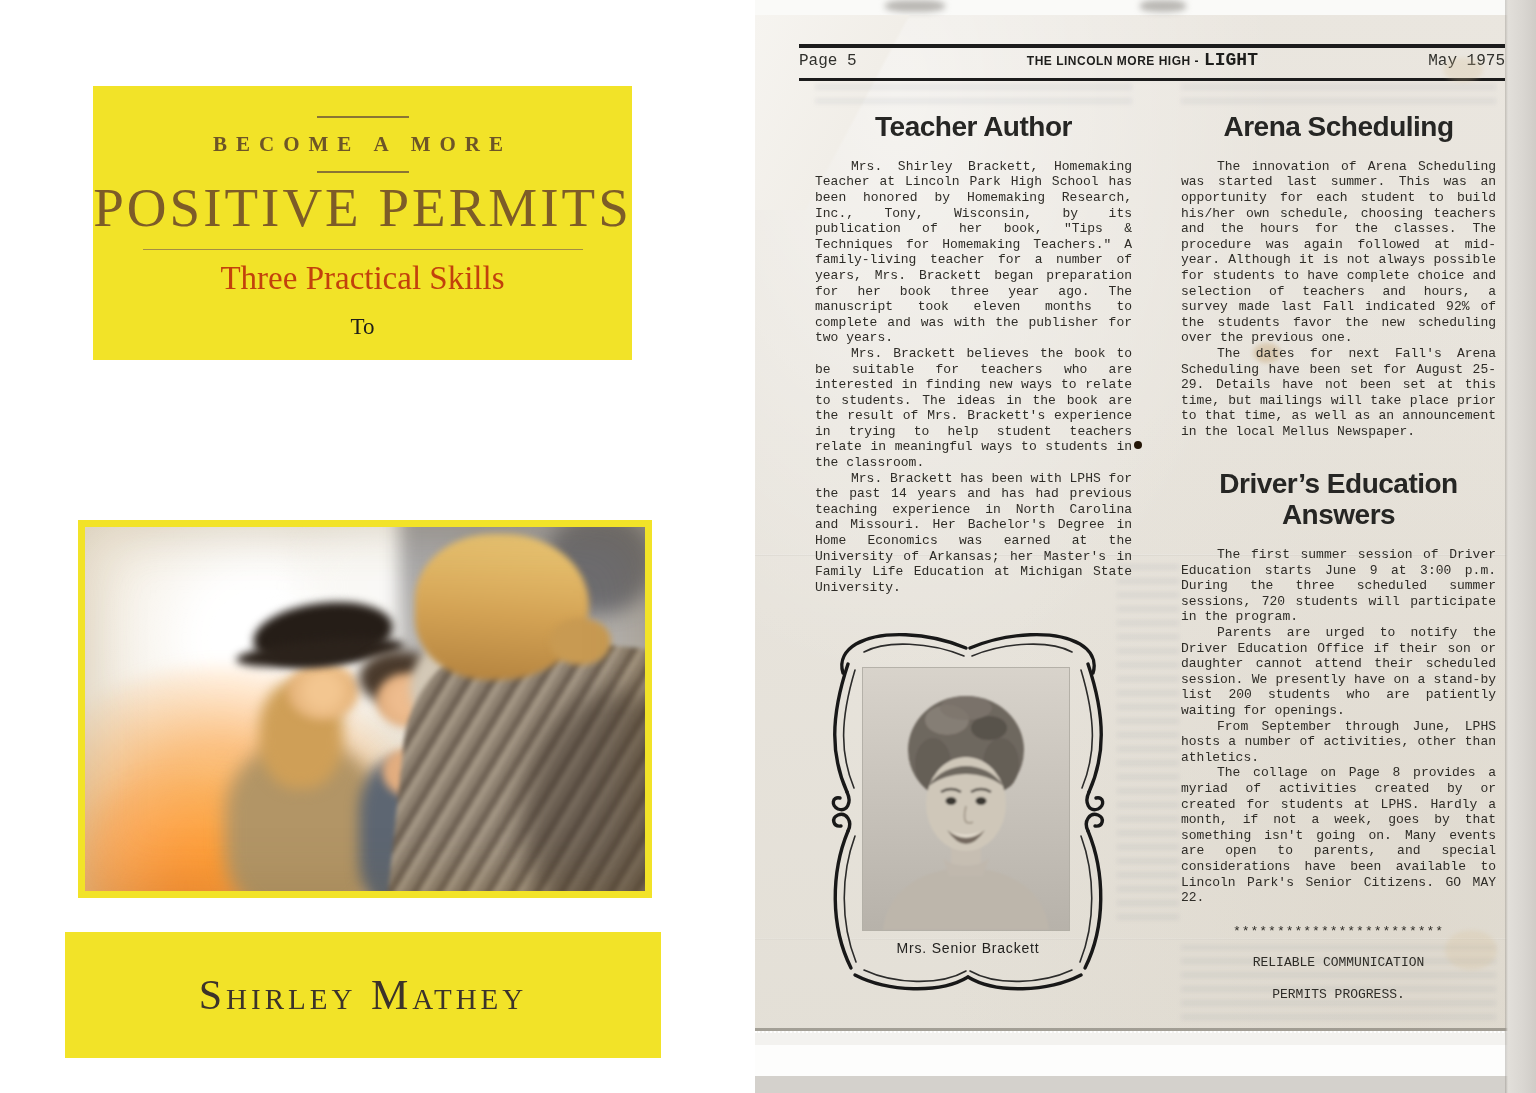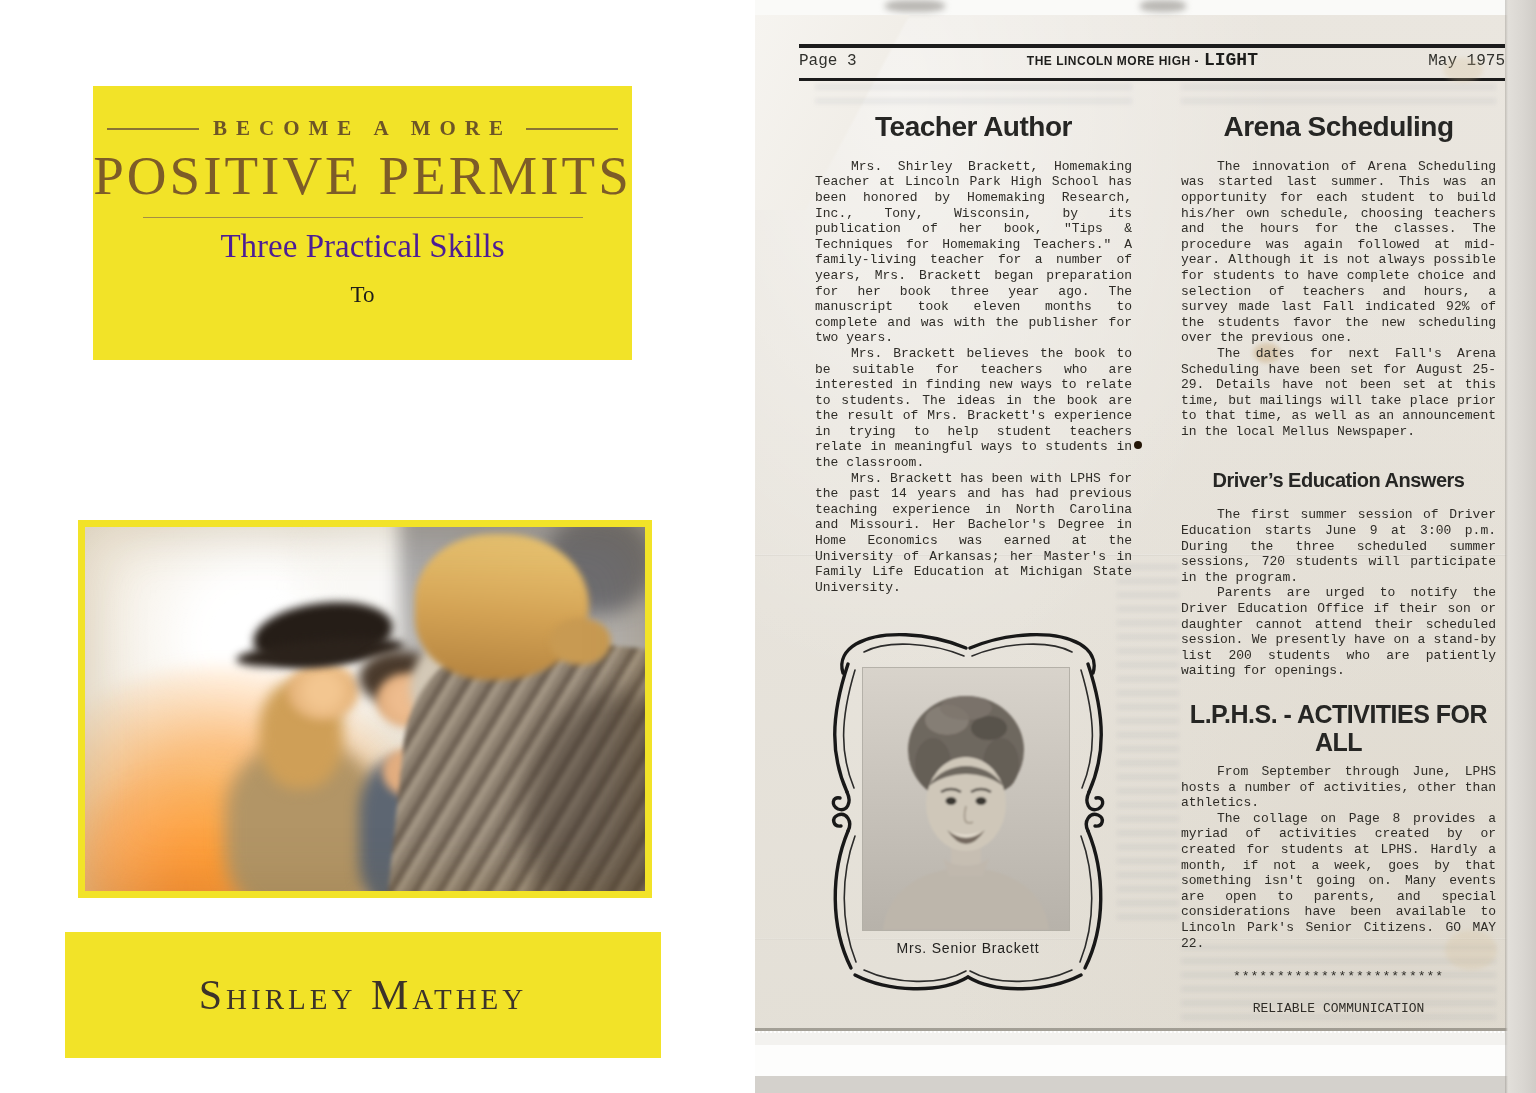--- a/index.html
+++ b/index.html
@@ -4,28 +4,28 @@
 <title>Scan — Book Cover &amp; Newspaper Page</title>
 <style>
   html,body{margin:0;padding:0;background:#ffffff;}
   .stage{position:relative;width:1536px;height:1093px;overflow:hidden;background:#ffffff;
          font-family:"Liberation Sans","DejaVu Sans",sans-serif;}
 
   
   .cover{position:absolute;left:0;top:0;width:755px;height:1093px;background:#ffffff;}
   .banner{position:absolute;left:93px;top:86px;width:539px;height:274px;background:#f2e328;
           text-align:center;box-sizing:border-box;padding-top:30px;}
-  .kicker-row{display:flex;align-items:center;justify-content:center;gap:14px;}
+  .kicker-row{display:flex;align-items:center;justify-content:center;gap:14px;flex-direction:column;}
   .kicker-rule{height:2px;width:92px;background:#8a7434;}
   .kicker{font-family:"Liberation Serif","DejaVu Serif",serif;font-size:21px;letter-spacing:9px;
           color:#6d5527;font-weight:bold;white-space:nowrap;}
   .cover-title{font-family:"Liberation Serif","DejaVu Serif",serif;font-size:55px;letter-spacing:3px;
           color:#7d5c28;margin-top:6px;line-height:1.05;}
   .title-rule{width:440px;height:1px;background:#a58e44;margin:12px auto 10px;}
-  .sub1{font-family:"Liberation Serif","DejaVu Serif",serif;font-size:33px;color:#4c1d95;}
+  .sub1{font-family:"Liberation Serif","DejaVu Serif",serif;font-size:33px;color:#c2410c;}
   .sub2{font-family:"Liberation Serif","DejaVu Serif",serif;font-size:23px;color:#1f1e19;margin-top:17px;}
   .sub3{font-family:"Liberation Serif","DejaVu Serif",serif;font-size:34px;color:#1f1e19;margin-top:4px;}
 
   .photo-frame{position:absolute;left:78px;top:520px;width:574px;height:378px;background:#f2e328;
           padding:7px;box-sizing:border-box;}
   .cover-photo{position:relative;width:100%;height:100%;overflow:hidden;
           background:linear-gradient(100deg,#f6f0e5 0%,#ece5d8 55%,#d9d2c6 100%);}
   .blob{position:absolute;border-radius:50%;}
   .glow1{left:-18%;top:38%;width:85%;height:110%;filter:blur(8px);
          background:radial-gradient(circle,rgba(255,176,66,.95) 0%,rgba(255,150,40,.55) 38%,rgba(255,150,40,0) 70%);}
@@ -88,21 +88,21 @@
   .np-page,.np-date{font-size:16px;color:#30302c;}
   .np-masthead{color:#1d1d1b;letter-spacing:.5px;}
   .np-masthead .small{font-weight:bold;font-size:12px;}
   .np-masthead .large{font-weight:bold;font-size:18px;letter-spacing:0;font-family:Liberation Mono, monospace;}
 
   .col{position:absolute;top:106px;}
   .col-left{left:60px;width:317px;}
   .col-right{left:426px;width:315px;}
   .headline{font-weight:bold;color:#262624;text-align:center;letter-spacing:-.5px;line-height:1.1;}
   .hl-28{font-size:28px;margin:6px 0 16px;}
-  .hl-26{font-size:20px;}
+  .hl-26{font-size:28px;}
   .hl-de{margin:30px 0 16px;}
   .hl-lphs{margin:22px 0 8px;font-size:25px;}
   .tw{font-size:13px;line-height:15.6px;color:#2e2c27;text-align:justify;margin:0;text-indent:36px;}
   .stars-line{font-size:13px;text-align:center;margin-top:18px;letter-spacing:1px;color:#2e2c27;text-indent:0;}
   .footer-line{font-size:13px;text-align:center;margin-top:16px;color:#2e2c27;text-indent:0;}
 
   .np-photo{position:absolute;left:67px;top:628px;width:292px;height:367px;}
   .frame-svg{position:absolute;left:0;top:0;width:100%;height:100%;}
   .portrait{position:absolute;left:41px;top:40px;width:206px;height:262px;overflow:hidden;
          box-shadow:0 0 0 1px rgba(90,85,78,.35);}
@@ -169,21 +169,21 @@
     <div class="sleeve-top">
       <span class="sleeve-blob" style="left:130px;width:60px;"></span>
       <span class="sleeve-blob" style="left:385px;width:46px;"></span>
     </div>
     <div class="fold-tl"></div>
     <div class="crease" style="left:0;top:554px;width:781px;height:2px;opacity:.55;"></div>
     <div class="crease" style="left:0;top:938px;width:781px;height:2px;opacity:.35;"></div>
 
     <div class="np-rule" style="top:44px;height:4px;"></div>
     <div class="np-head-row">
-      <span class="np-page mono">Page 3</span>
+      <span class="np-page mono">Page 5</span>
       <span class="np-masthead">
         <span class="small">THE LINCOLN MORE HIGH -</span>
         <span class="large">LIGHT</span>
       </span>
       <span class="np-date mono">May 1975</span>
     </div>
     <div class="np-rule" style="top:78px;height:3px;"></div>
 
     <div class="ghost" style="left:60px;top:84px;width:317px;height:20px;"></div>
     <div class="ghost" style="left:426px;top:84px;width:315px;height:20px;"></div>
@@ -204,21 +204,20 @@
 
     <div class="col col-right">
       <div class="headline hl-28">Arena Scheduling</div>
       <p class="tw mono">The innovation of Arena Scheduling was started last summer.  This was an opportunity for each student to build his/her own schedule, choosing teachers and the hours for the classes.  The procedure was again followed at mid-year. Although it is not always possible for students to have complete choice and selection of teachers and hours, a survey made last Fall indicated 92% of the students favor the new scheduling over the previous one.</p>
       <p class="tw mono">The dates for next Fall's Arena Scheduling have been set for August 25-29.  Details have not been set at this time, but mailings will take place prior to that time, as well as an announcement in the local Mellus Newspaper.</p>
 
       <div class="headline hl-26 hl-de">Driver’s Education  Answers</div>
       <p class="tw mono">The first summer session of Driver Education starts June 9 at 3:00 p.m. During the three scheduled summer sessions, 720 students will participate in the program.</p>
       <p class="tw mono">Parents are urged to notify the Driver Education Office if their son or daughter cannot attend their scheduled session.  We presently have on a stand-by list 200 students who are patiently waiting for openings.</p>
 
-      <div class="headline hl-lphs">L.P.H.S. - ACTIVITIES FOR ALL</div>
       <p class="tw mono">From September through June, LPHS hosts a number of activities, other than athletics.</p>
       <p class="tw mono">The collage on Page 8 provides a myriad of activities created by or created for students at LPHS.  Hardly a month, if not a week, goes by that something isn't going on.  Many events are open to parents, and special considerations have been available to Lincoln Park's Senior Citizens.  GO MAY 22.</p>
 
       <p class="tw mono stars-line">************************</p>
       <p class="tw mono footer-line">RELIABLE COMMUNICATION</p>
       <p class="tw mono footer-line">PERMITS PROGRESS.</p>
     </div>
 
     <div class="np-photo">
       <svg class="frame-svg" viewBox="0 0 292 367">

